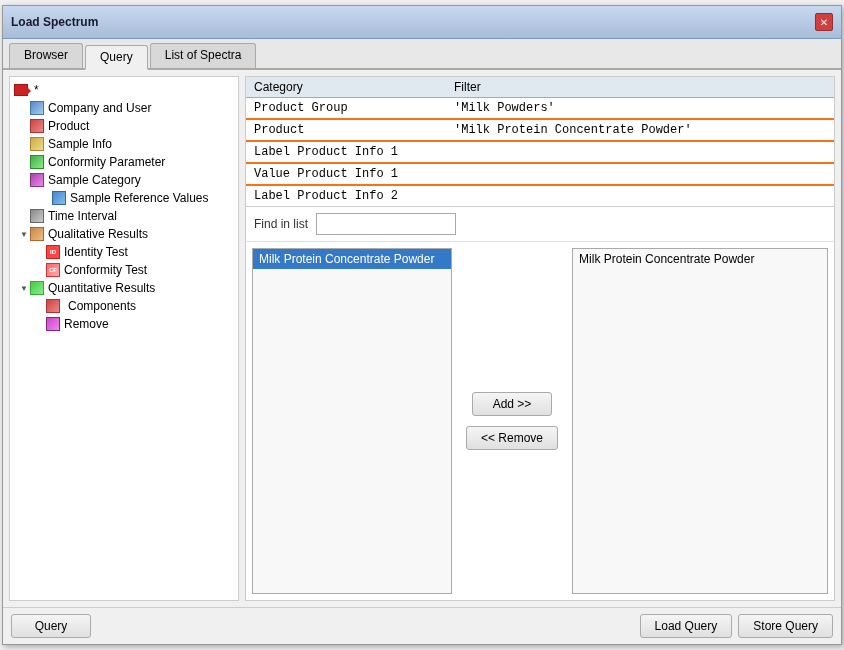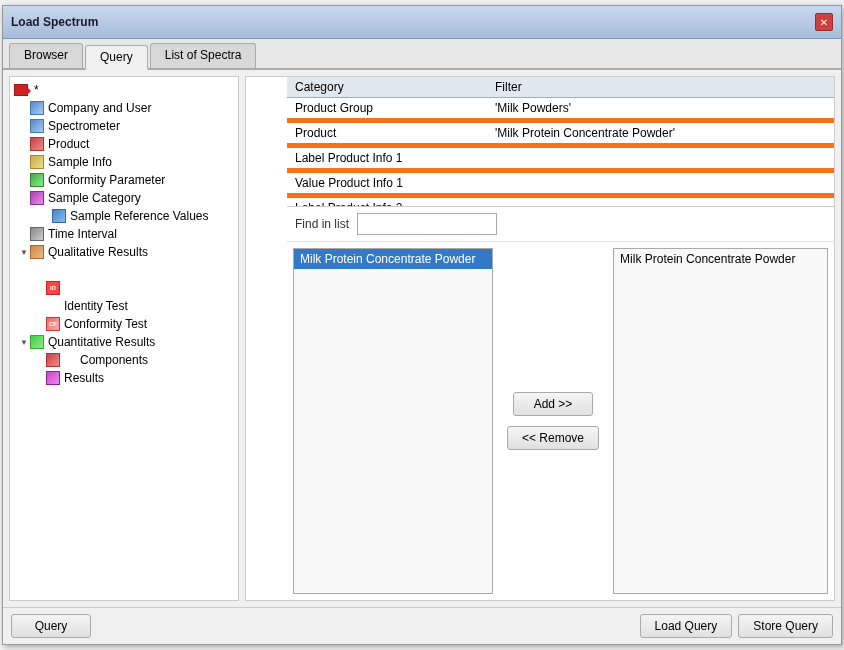--- a/index.html
+++ b/index.html
@@ -95,40 +95,40 @@
       cursor: pointer;
       white-space: nowrap;
     }
 
     .right-panel {
       flex: 1;
       display: flex;
       flex-direction: column;
       border: 1px solid #ccc;
       background: white;
-      padding-left: 41px;
     }
     .filter-table {
       width: 100%;
       border-collapse: collapse;
       border-bottom: 1px solid #ccc;
     }
     .filter-table th {
       background: #e0e8f0;
       border-bottom: 1px solid #aaa;
       padding: 3px 8px;
       text-align: left;
       font-size: 12px;
       font-weight: normal;
     }
     .filter-table td {
       padding: 3px 8px;
       font-size: 12px;
-      border-bottom: 5px solid #f97316;
+      border-bottom: 2px solid #f97316;
       vertical-align: top;
+      font-family: Liberation Mono, monospace;
     }
     .filter-scroll-container {
       height: 130px;
       overflow-y: auto;
       border-bottom: 1px solid #ccc;
       position: relative;
     }
     .find-row {
       display: flex;
       align-items: center;
@@ -342,24 +342,20 @@
       <div class="tree-item" style="padding-left:4px;">
         <span class="flag-icon"></span>
         <span style="margin-left:6px;">*</span>
       </div>
 
       <div class="tree-item" style="padding-left:20px;">
         <span class="icon-box icon-spec" style="background:linear-gradient(135deg,#5588cc,#aaccee);"></span>
         <span style="margin-left:4px;">Company and User</span>
       </div>
 
-      <div class="tree-item" style="padding-left:20px;">
-        <span class="icon-box icon-spec"></span>
-        <span style="margin-left:4px;">Spectrometer</span>
-      </div>
 
       <div class="tree-item" style="padding-left:20px;">
         <span class="icon-box icon-product"></span>
         <span style="margin-left:4px;">Product</span>
       </div>
 
       <div class="tree-item" style="padding-left:20px;">
         <span class="icon-box icon-info"></span>
         <span style="margin-left:4px;">Sample Info</span>
       </div>
@@ -387,45 +383,45 @@
       <div class="tree-item" style="padding-left:10px;">
         <span class="collapse-icon">▼</span>
         <span class="icon-box icon-qual"></span>
         <span style="margin-left:4px;">Qualitative Results</span>
       </div>
 
       <div class="tree-item" style="padding-left:36px;">
         <span class="icon-box icon-ident">
             <span style="font-size:6px;color:white;font-weight:bold;">ID</span>
           </span>
-        <span style="margin-left:4px;margin-top:36px;">Identity Test</span>
+        <span style="margin-left:4px;">Identity Test</span>
       </div>
 
       <div class="tree-item" style="padding-left:36px;">
         <span class="icon-box icon-conform">
             <span style="font-size:6px;color:white;font-weight:bold;">CF</span>
           </span>
         <span style="margin-left:4px;text-align:right;">Conformity Test</span>
       </div>
 
       <div class="tree-item" style="padding-left:10px;">
         <span class="collapse-icon">▼</span>
         <span class="icon-box icon-quant"></span>
         <span style="margin-left:4px;">Quantitative Results</span>
       </div>
 
       <div class="tree-item" style="padding-left:36px;">
         <span class="icon-box icon-comp"></span>
-        <span style="margin-left:20px;">Components</span>
+        <span style="margin-left:8px;">Components</span>
       </div>
 
 
       <div class="tree-item" style="padding-left:36px;">
         <span class="icon-box icon-outlier"></span>
-        <span style="margin-left:4px;">Results</span>
+        <span style="margin-left:4px;">Remove</span>
       </div>
     </div>
 
     <div class="right-panel">
 
       <div class="filter-scroll-container">
         <table class="filter-table">
           <thead>
             <tr>
               <th style="width:200px;">Category</th>

